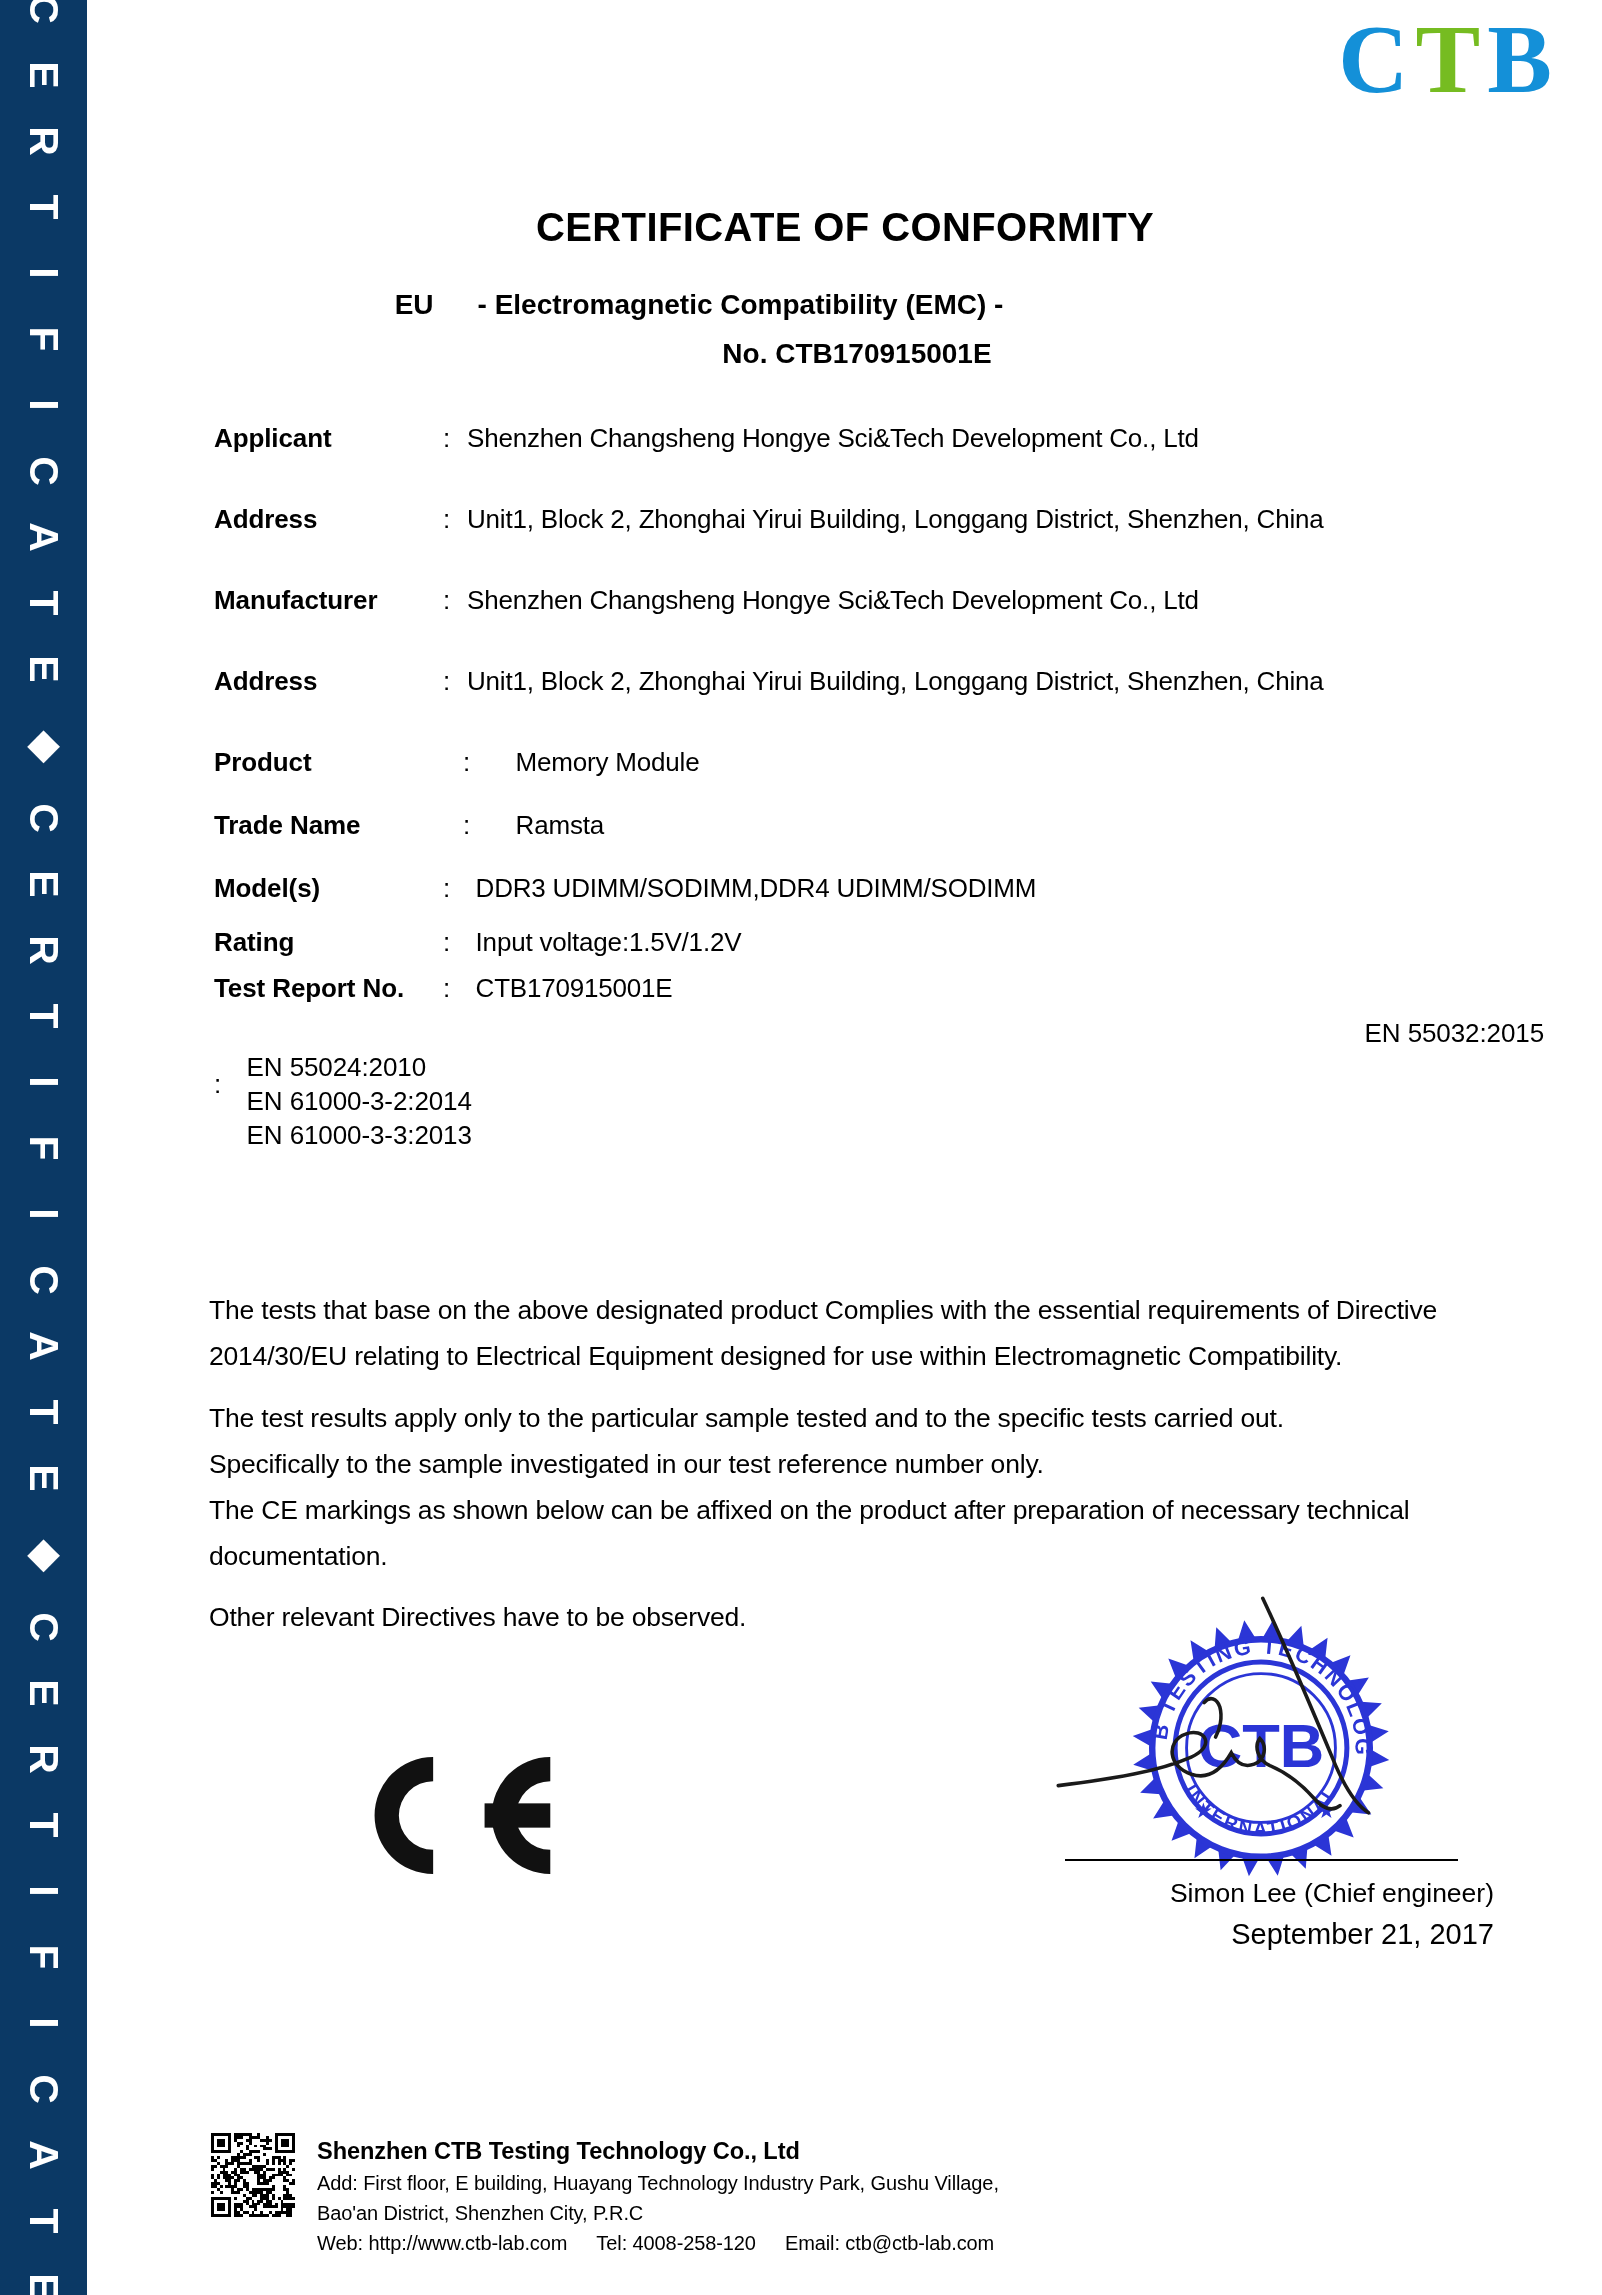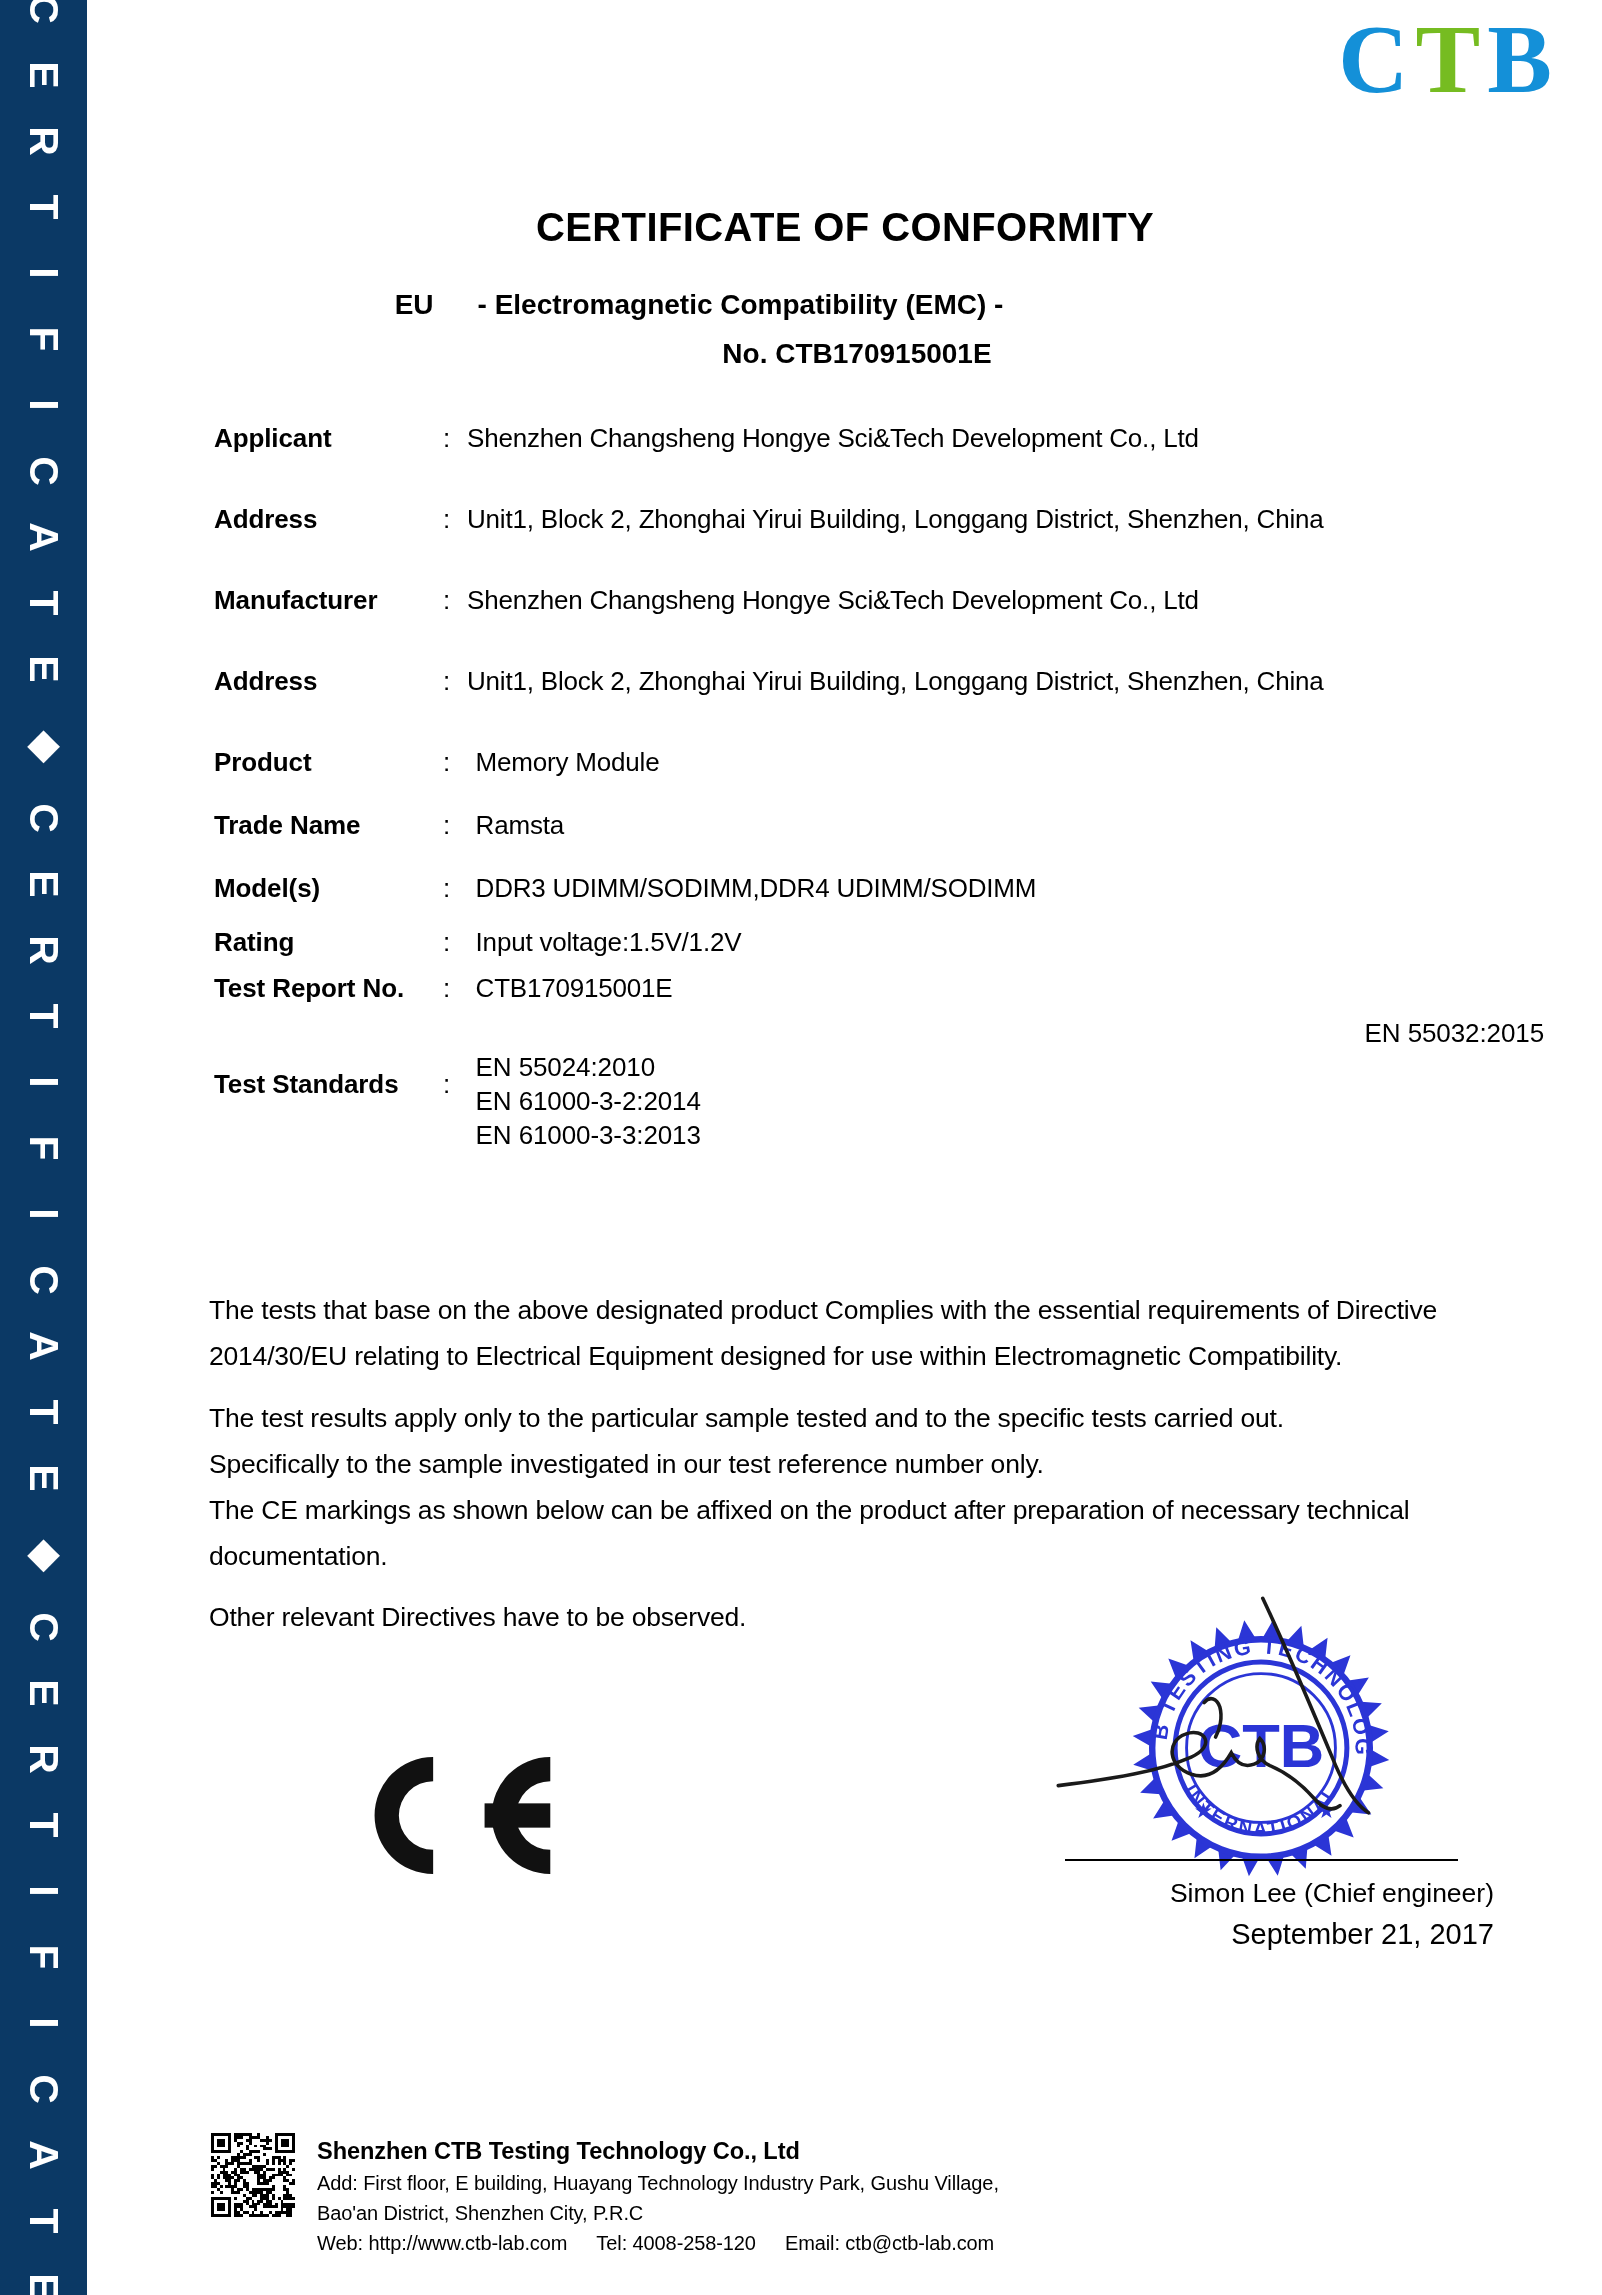--- a/index.html
+++ b/index.html
@@ -138,21 +138,21 @@
   }
   .fvalue {
     flex: 1 1 auto;
     font-size: 26px;
     line-height: 31px;
     letter-spacing: -0.2px;
     white-space: nowrap;
   }
   
   .frow.wide   { height: 81px; }
-  .frow.medium { height: 63px; }
+  .frow.medium { height: 63px; gap: 20px; }
   .frow.tight  { height: 54px; justify-content: center; }
   .frow.compact{ height: 46px; }
 
   
   #standards-row {
     display: flex;
     align-items: flex-start;
     width: 100%;
     margin-top: -2.9px;
   }
@@ -373,21 +373,20 @@
       <div class="fvalue" style="padding-left:8.6px;">Input voltage:1.5V/1.2V</div>
     </div>
 
     <div class="frow compact">
       <div class="flabel">Test Report No.</div>
       <div class="fcolon">:</div>
       <div class="fvalue" style="padding-left:8.6px;">CTB170915001E</div>
     </div>
 
     <div id="standards-row">
-      <div class="flabel">Test Standards</div>
       <div class="fcolon">:</div>
       <div id="std-list">
         <div style="padding-left:8.6px;text-align:right;">EN 55032:2015</div>
         <div style="padding-left:8.6px;">EN 55024:2010</div>
         <div style="padding-left:8.6px;">EN 61000-3-2:2014</div>
         <div style="padding-left:8.6px;">EN 61000-3-3:2013</div>
       </div>
     </div>
 
   </div>

